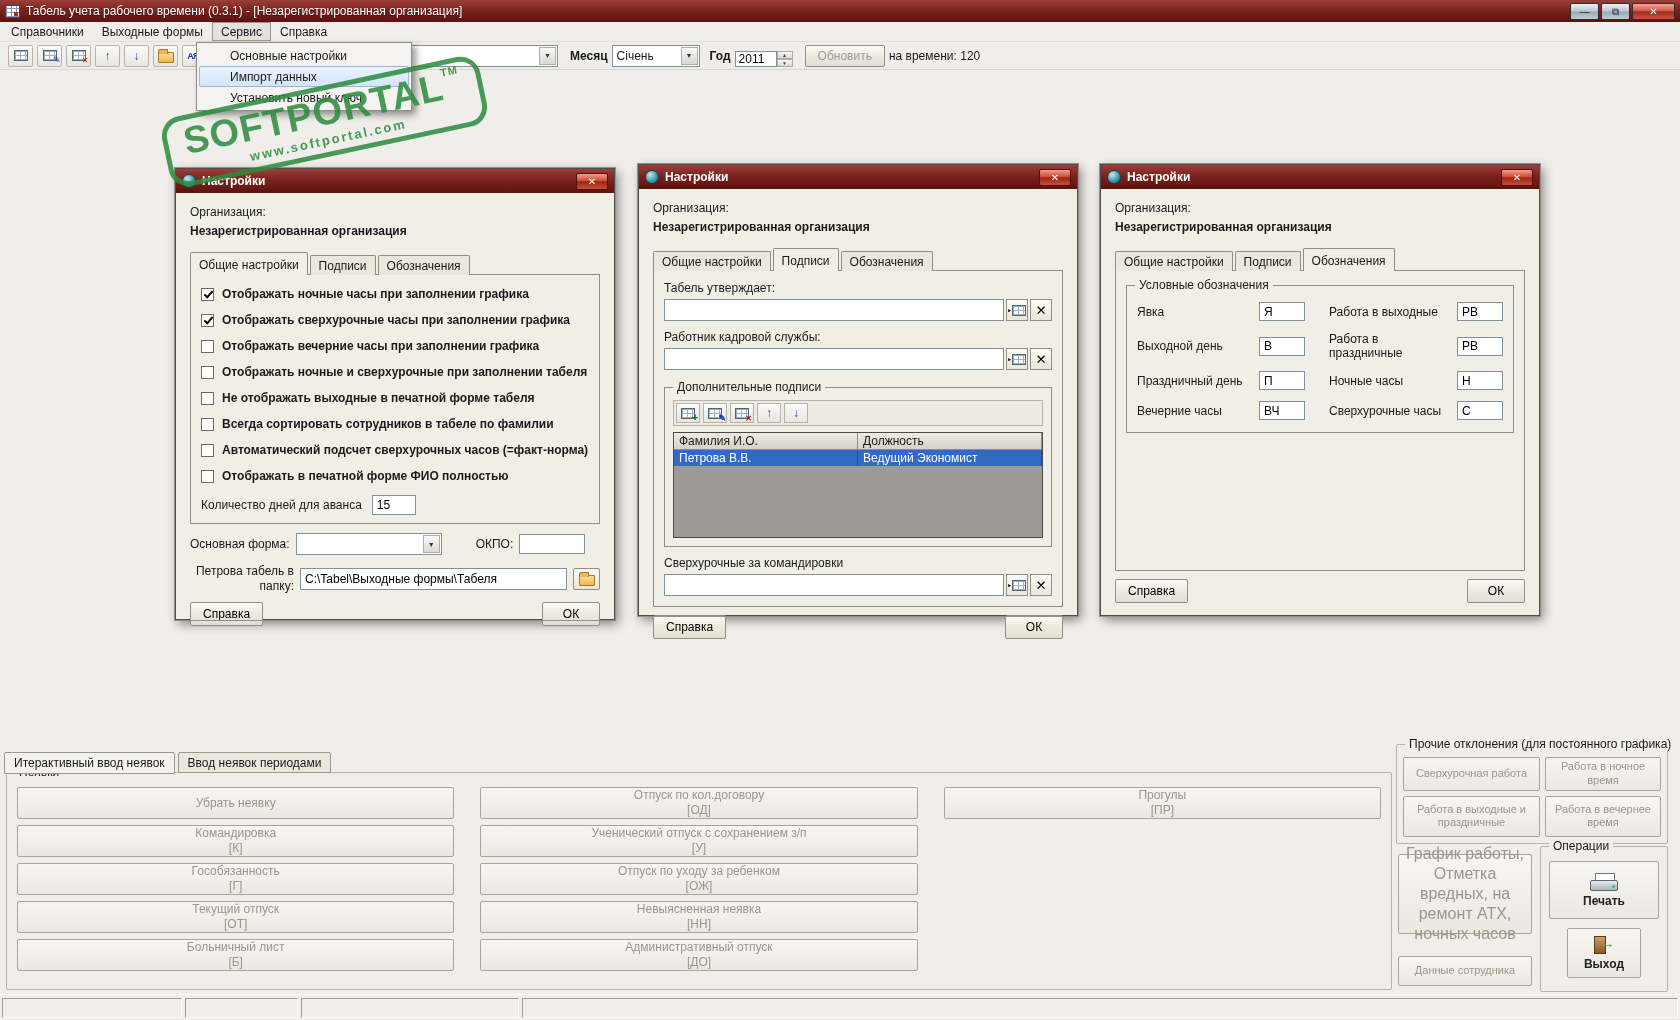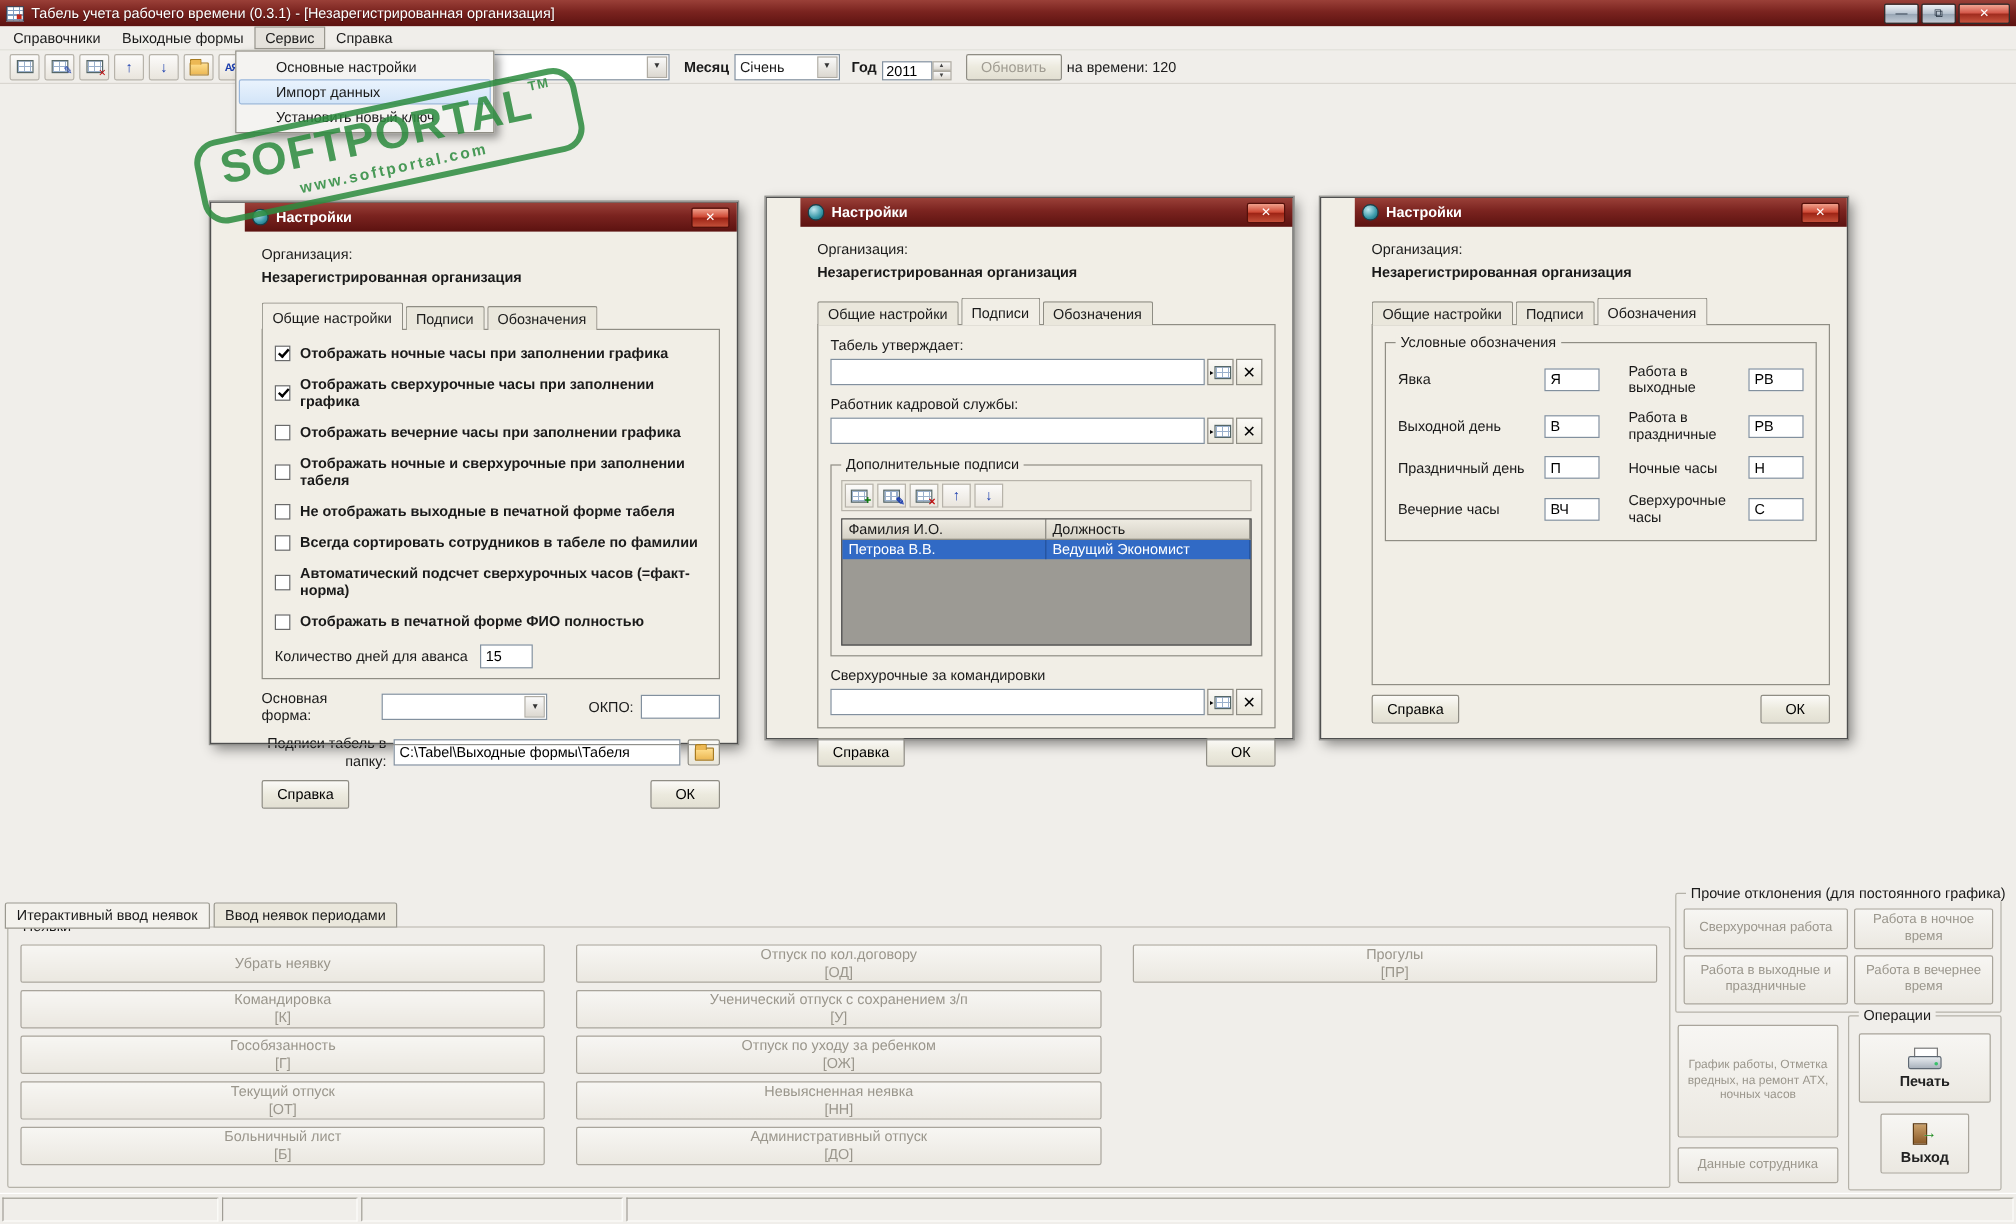--- a/index.html
+++ b/index.html
@@ -50,21 +50,21 @@
 .dd-item.hl{background:linear-gradient(#eaf3fd,#d3e5f8);border-color:#98b7dc;border-radius:2px;}
 
 
 .watermark{position:absolute;left:162px;top:86px;z-index:300;transform:rotate(-12deg);color:#2d8c3f;opacity:.86;pointer-events:none;text-align:center;}
 .wm-box{border:5px solid currentColor;border-radius:20px;padding:2px 16px 4px;}
 .wm-name{font-size:38px;font-weight:bold;letter-spacing:1px;line-height:1.05;}
 .wm-name sup{font-size:11px;vertical-align:top;}
 .wm-url{font-size:13px;font-weight:bold;letter-spacing:2px;}
 
 
-.dialog{position:absolute;width:440px;height:452px;background:#f1eee6;border:1px solid #4f4f4f;outline:1px solid #90908c;box-shadow:3px 4px 10px rgba(0,0,0,.45);z-index:20;padding-left:28px;}
+.dialog{position:absolute;width:440px;height:452px;background:#f1eee6;border:1px solid #4f4f4f;outline:1px solid #90908c;box-shadow:3px 4px 10px rgba(0,0,0,.45);z-index:20;}
 .dlg-tb{height:24px;background:linear-gradient(180deg,#9a4038,#7a231f 45%,#5c1210);display:flex;align-items:center;gap:6px;padding:0 6px;color:#fff;}
 .dlg-icon{width:14px;height:14px;border-radius:50%;background:radial-gradient(circle at 35% 30%,#bfe8ef,#3898a8 60%,#1c5e6c);flex:none;border:1px solid #14424c;}
 .dlg-title{font-weight:bold;}
 .dlg-close{margin-left:auto;width:32px;height:17px;border-radius:2px;border:1px solid #54100a;background:linear-gradient(#f0a08c,#cf4a36 45%,#9e2415 52%,#c4503a);color:#fff;font-size:10px;line-height:15px;text-align:center;}
 .dlg-body{height:calc(100% - 24px);padding:6px 14px 12px;display:flex;flex-direction:column;}
 .org-label{margin-top:6px;}
 .org-name{font-weight:bold;margin-top:5px;}
 .tabs{display:flex;align-items:flex-end;margin-top:14px;position:relative;z-index:2;}
 .tab{height:20px;padding:3px 8px 0;border:1px solid #8f8d84;border-bottom:none;border-radius:2px 2px 0 0;background:#eae7dc;margin-right:2px;position:relative;white-space:nowrap;}
 .tab.active{height:23px;background:#f1eee6;padding-top:5px;}
@@ -106,21 +106,21 @@
 .btab.active{background:#f4f2ed;height:22px;}
 .group-abs{position:absolute;border:1px solid #b5b2a9;border-radius:2px;}
 .group-abs>.group-title{background:#f0eeea;}
 #grp-absence{left:6px;top:772px;width:1386px;height:218px;padding:14px 10px 8px;}
 .abs-grid{display:grid;grid-auto-flow:column;grid-template-rows:repeat(5,32px);grid-template-columns:repeat(3,1fr);gap:6px 26px;height:100%;}
 .big-btn{border:1px solid #a9a59c;border-radius:2px;background:linear-gradient(#f7f6f3,#ebe8e1);display:flex;flex-direction:column;align-items:center;justify-content:center;color:#9a968c;font:inherit;line-height:1.25;text-align:center;}
 .big-btn span{display:block;}
 #grp-other{left:1396px;top:744px;width:272px;height:100px;padding:12px 6px 6px;}
 .other-grid{display:grid;grid-template-columns:1fr 116px;grid-template-rows:1fr 1.3fr;gap:5px;height:100%;}
 .big-btn.sm{font-size:11px;padding:2px;}
-#btn-schedule{position:absolute;left:1398px;top:854px;width:134px;height:94px;font-size:10px;padding:4px;}
+#btn-schedule{position:absolute;left:1398px;top:854px;width:134px;height:80px;font-size:16px;padding:4px;}
 #btn-employee{position:absolute;left:1398px;top:956px;width:134px;height:30px;font-size:11px;}
 #grp-operations{left:1540px;top:846px;width:128px;height:146px;padding:14px 8px 8px;display:flex;flex-direction:column;gap:9px;align-items:center;}
 .op-btn{width:100%;border:1px solid #a9a59c;border-radius:2px;background:linear-gradient(#f7f6f3,#ebe8e1);display:flex;flex-direction:column;align-items:center;justify-content:center;gap:3px;font-weight:bold;color:#222;font:inherit;font-weight:bold;}
 #btn-print{height:58px;}
 #btn-exit{height:50px;width:74px;}
 .icon-printer{width:28px;height:18px;position:relative;}
 .icon-printer::before{content:"";position:absolute;left:5px;top:0;width:18px;height:8px;background:#fff;border:1px solid #777;}
 .icon-printer .pr-body{position:absolute;left:0;bottom:0;width:28px;height:11px;background:linear-gradient(#e7ebef,#aab3bd);border:1px solid #5e6873;border-radius:2px;}
 .icon-printer .pr-light{position:absolute;right:3px;bottom:3px;width:3px;height:3px;background:#39c06a;border-radius:50%;}
 .icon-exit{width:24px;height:18px;position:relative;}
@@ -265,21 +265,21 @@
     <div class="form-row">
       <span>Основная форма:</span>
       <div class="combo" style="width:146px;">
         <span class="cval"></span>
         <span class="drop">▼</span>
       </div>
       <span style="margin-left:28px;">ОКПО:</span>
       <input class="txt" style="width: 66px;" value="">
     </div>
     <div class="form-row">
-      <span class="two-line-label">Подписи табель в папку:</span>
+      <span class="two-line-label">Петрова табель в папку:</span>
       <input class="txt" style="flex: 1 1 0%; height: 22px;" value="C:\Tabel\Выходные формы\Табеля">
       <button class="folder-btn">
           <span class="icon-folder"></span>
         </button>
     </div>
     <div class="dlg-foot">
       <button class="btn-std">Справка</button>
       <button class="btn-std">ОК</button>
     </div>
   </div>

